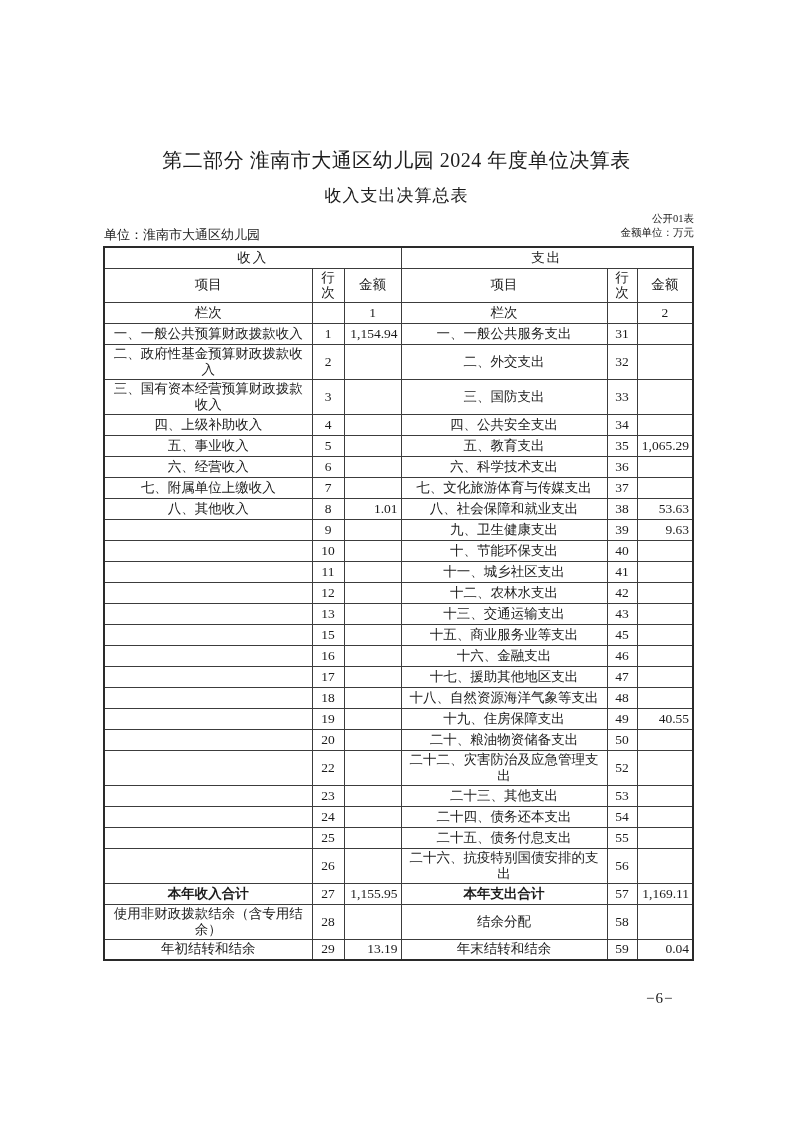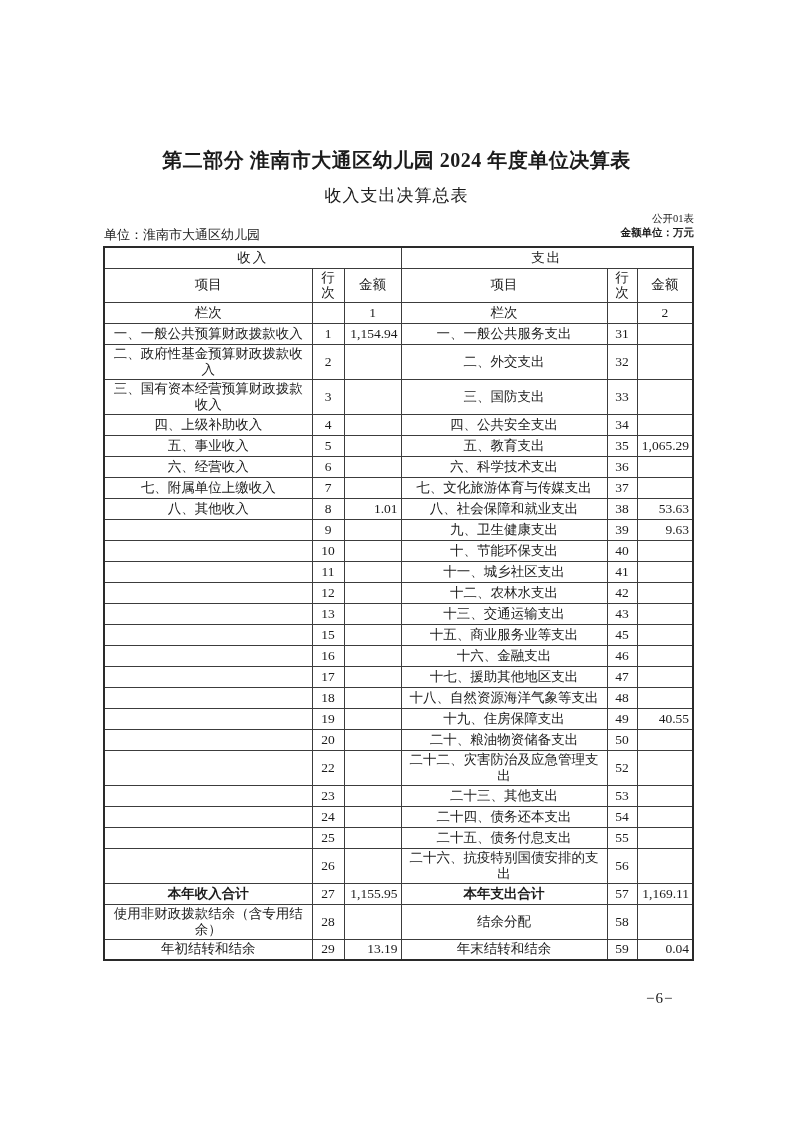--- a/index.html
+++ b/index.html
@@ -8,36 +8,36 @@
     position:relative;
     width:793px; height:1122px;
     background:#ffffff;
     font-family:"Liberation Serif","DejaVu Serif",serif;
     color:#1b1b1b;
     overflow:hidden;
   }
   .part-title {
     position:absolute; left:0; top:147px; width:793px;
     text-align:center;
-    font-size:20px; font-weight:bold;
+    font-size:20px; font-weight:normal;
     letter-spacing:0.5px;
   }
   .table-title {
     position:absolute; left:0; top:184px; width:793px;
     text-align:center;
     font-size:17px; font-weight:normal;
     letter-spacing:1px;
   }
   .doc-note {
     position:absolute; right:99px; top:212px;
     font-size:10.5px; text-align:right;
   }
   .amount-unit {
     position:absolute; right:99px; top:226px;
-    font-size:10.5px; text-align:right;font-weight:bold;
+    font-size:10.5px; text-align:right;
   }
   .unit-line {
     position:absolute; left:104px; top:226px;
     font-size:13px;
   }
   table.summary {
     position:absolute; left:103px; top:246px;
     width:591px;
     border-collapse:collapse;
     table-layout:fixed;

